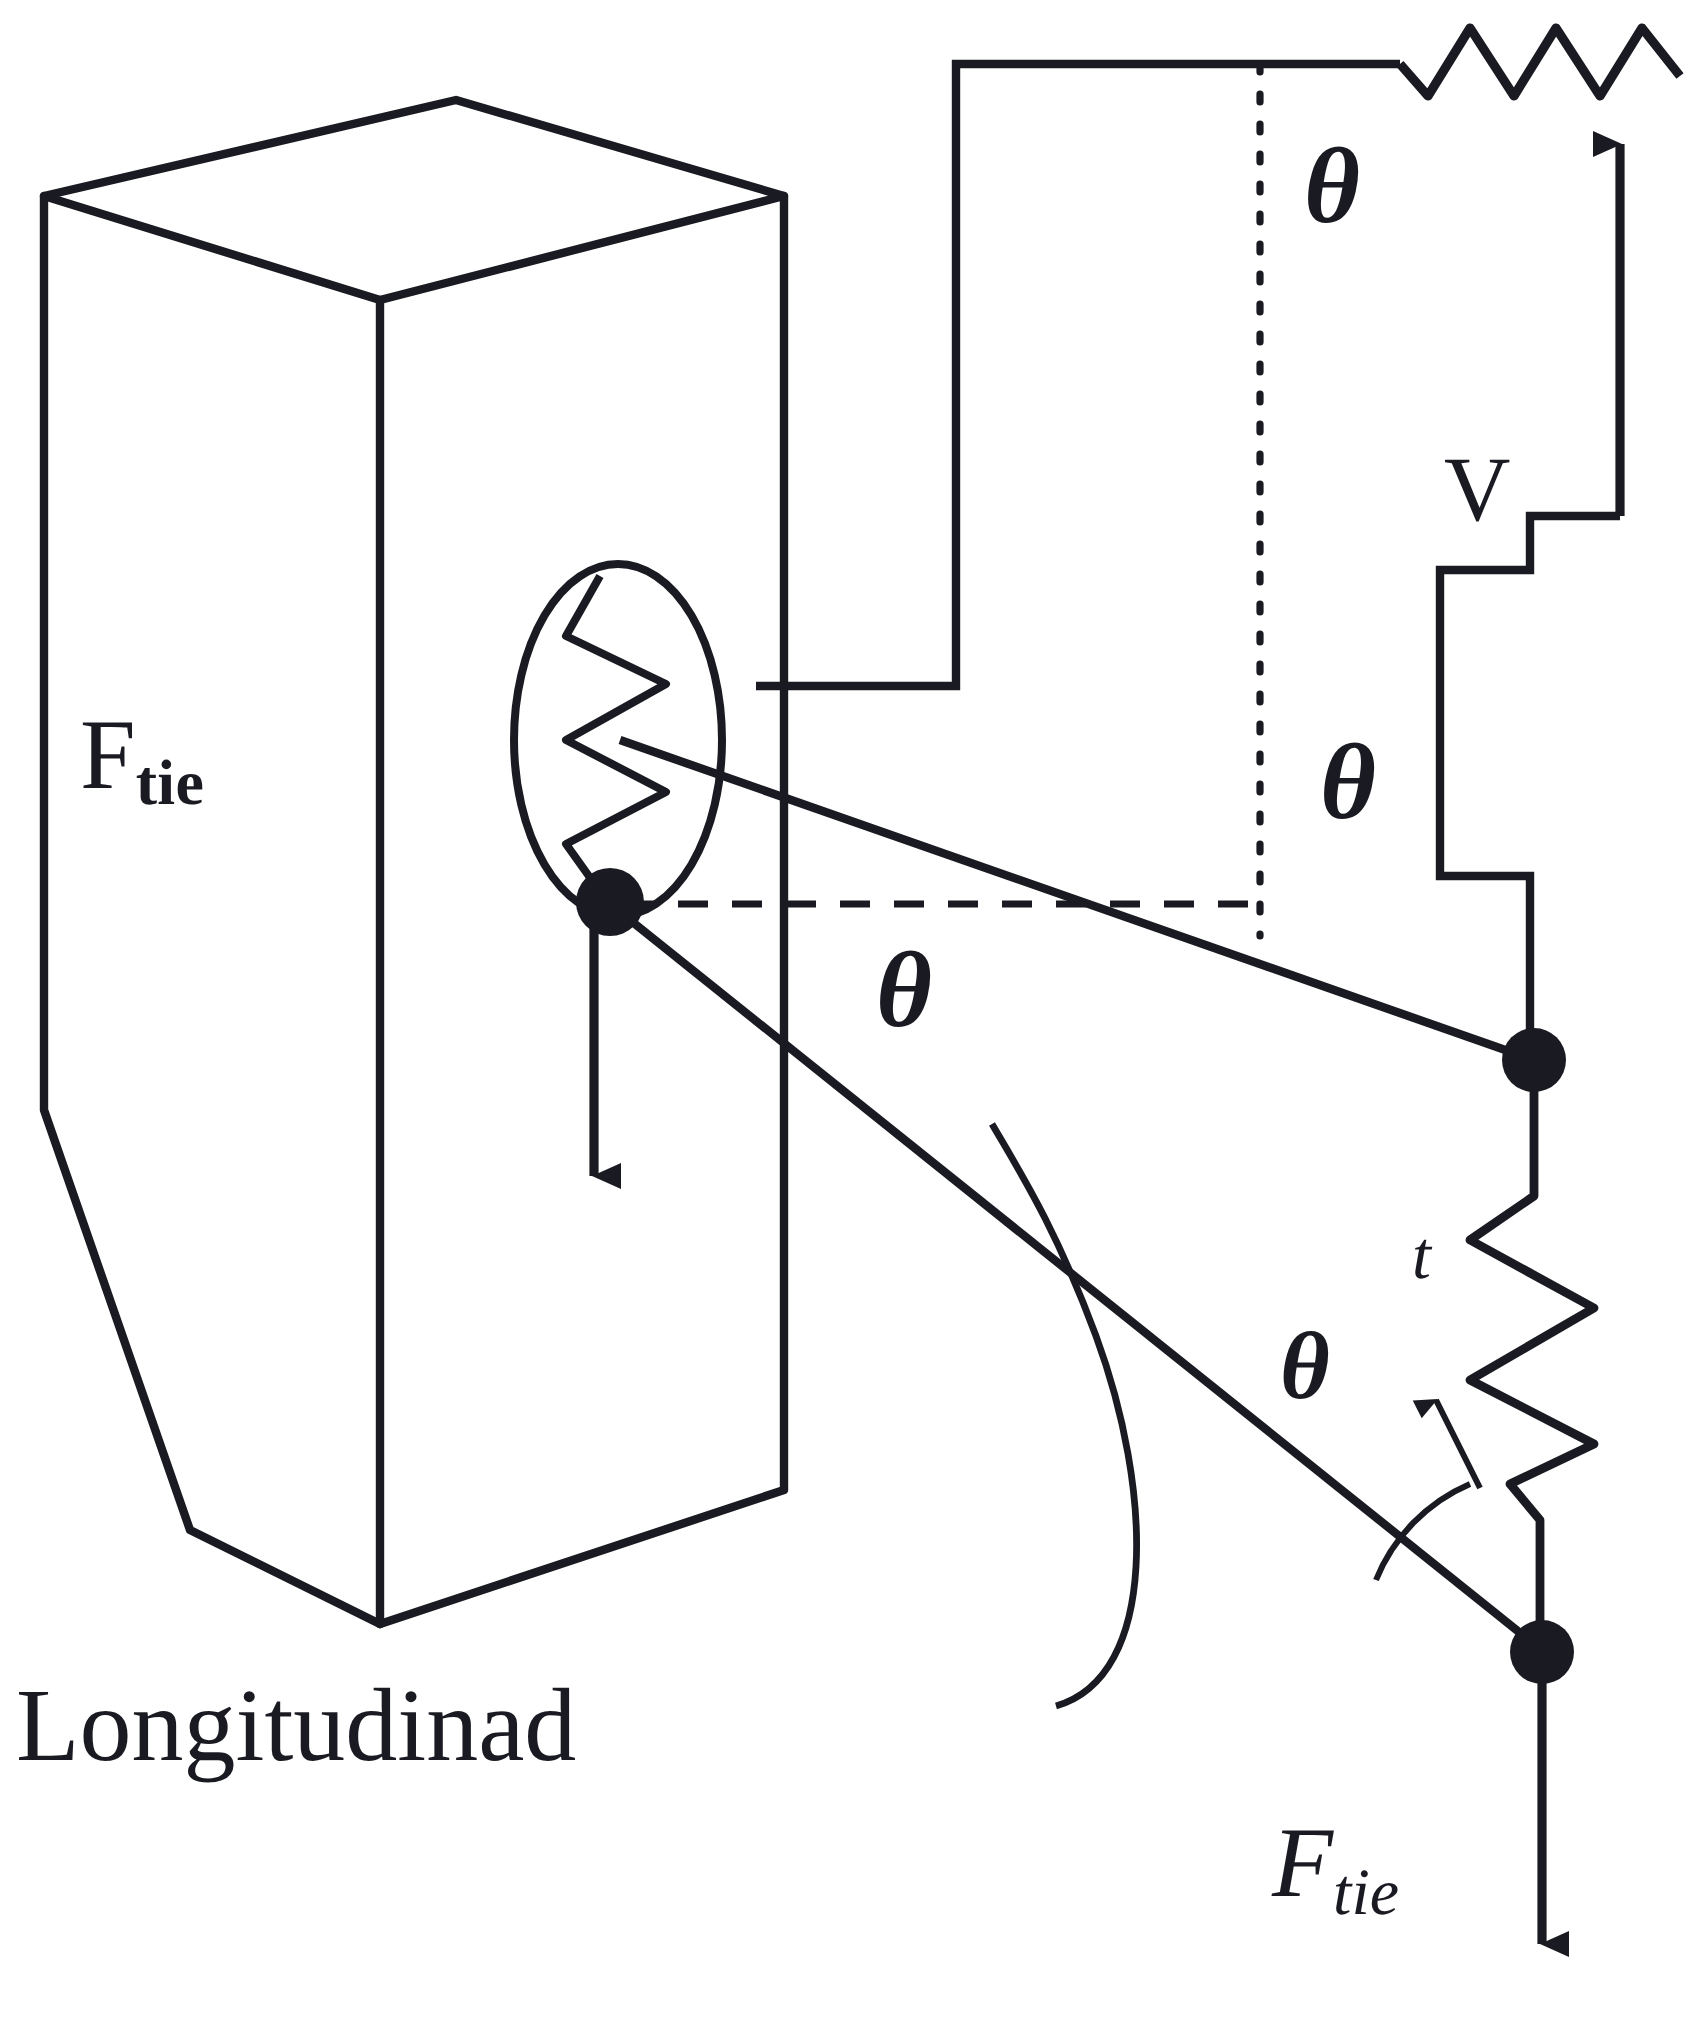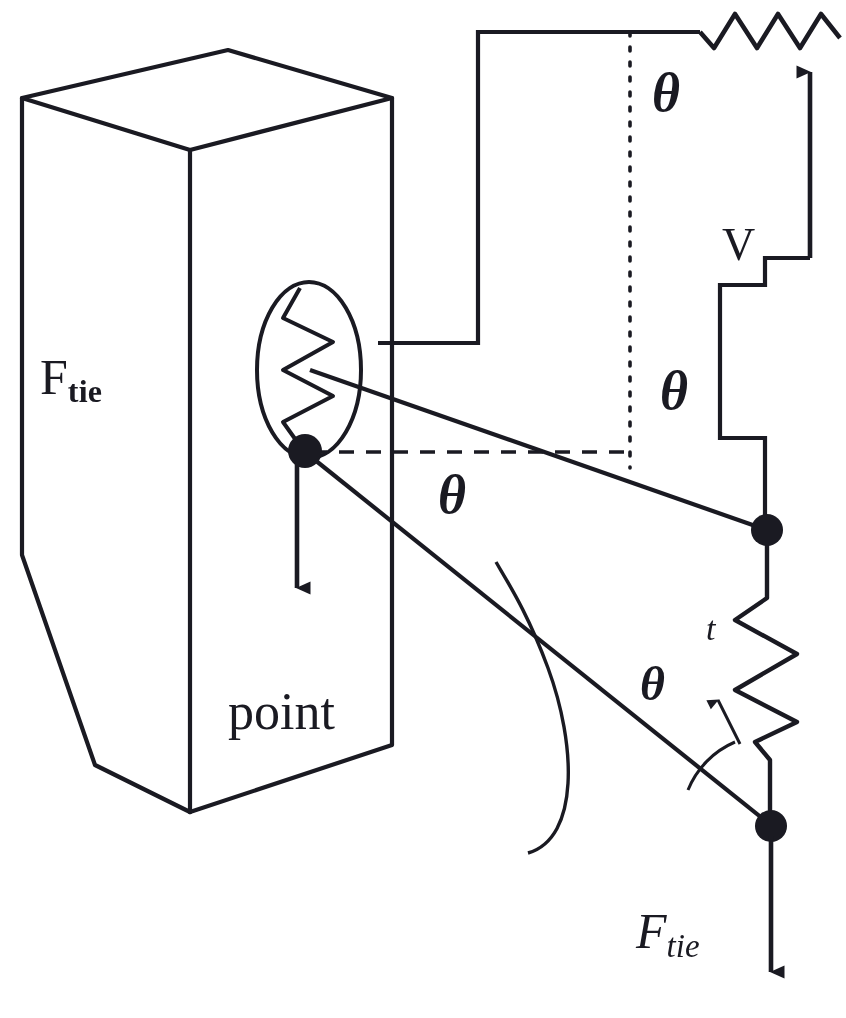--- a/index.html
+++ b/index.html
@@ -141,22 +141,22 @@
     <line x1="771" y1="836" x2="771" y2="972" stroke="#1a1a22" stroke-width="4.6" marker-end="url(#arrowDown)"></line>
 
     <path d="M528,853 C 580,838 576,744 548,668 C 528,614 510,586 496,562" fill="none" stroke="#1a1a22" stroke-width="3.4"></path>
   </svg>
 
   <div class="lbl ftie-upright" style="left:40px; top:352px;">
     <span>F</span><sub>tie</sub>
   </div>
 
 
-  <div class="lbl body-text" style="left:228px; top:686px;">point</div>
 
+  <div class="lbl body-text" style="left:8px; top:838px;">Longitudinad</div>
 
   <div class="lbl theta" style="left:652px; top:66px;">θ</div>
 
   <div class="lbl theta" style="left:660px; top:364px;">θ</div>
 
   <div class="lbl theta" style="left:438px; top:468px;">θ</div>
 
   <div class="lbl theta theta-sm" style="left:640px; top:660px;">θ</div>
 
   <div class="lbl v-label" style="left:722px; top:222px;">V</div>

